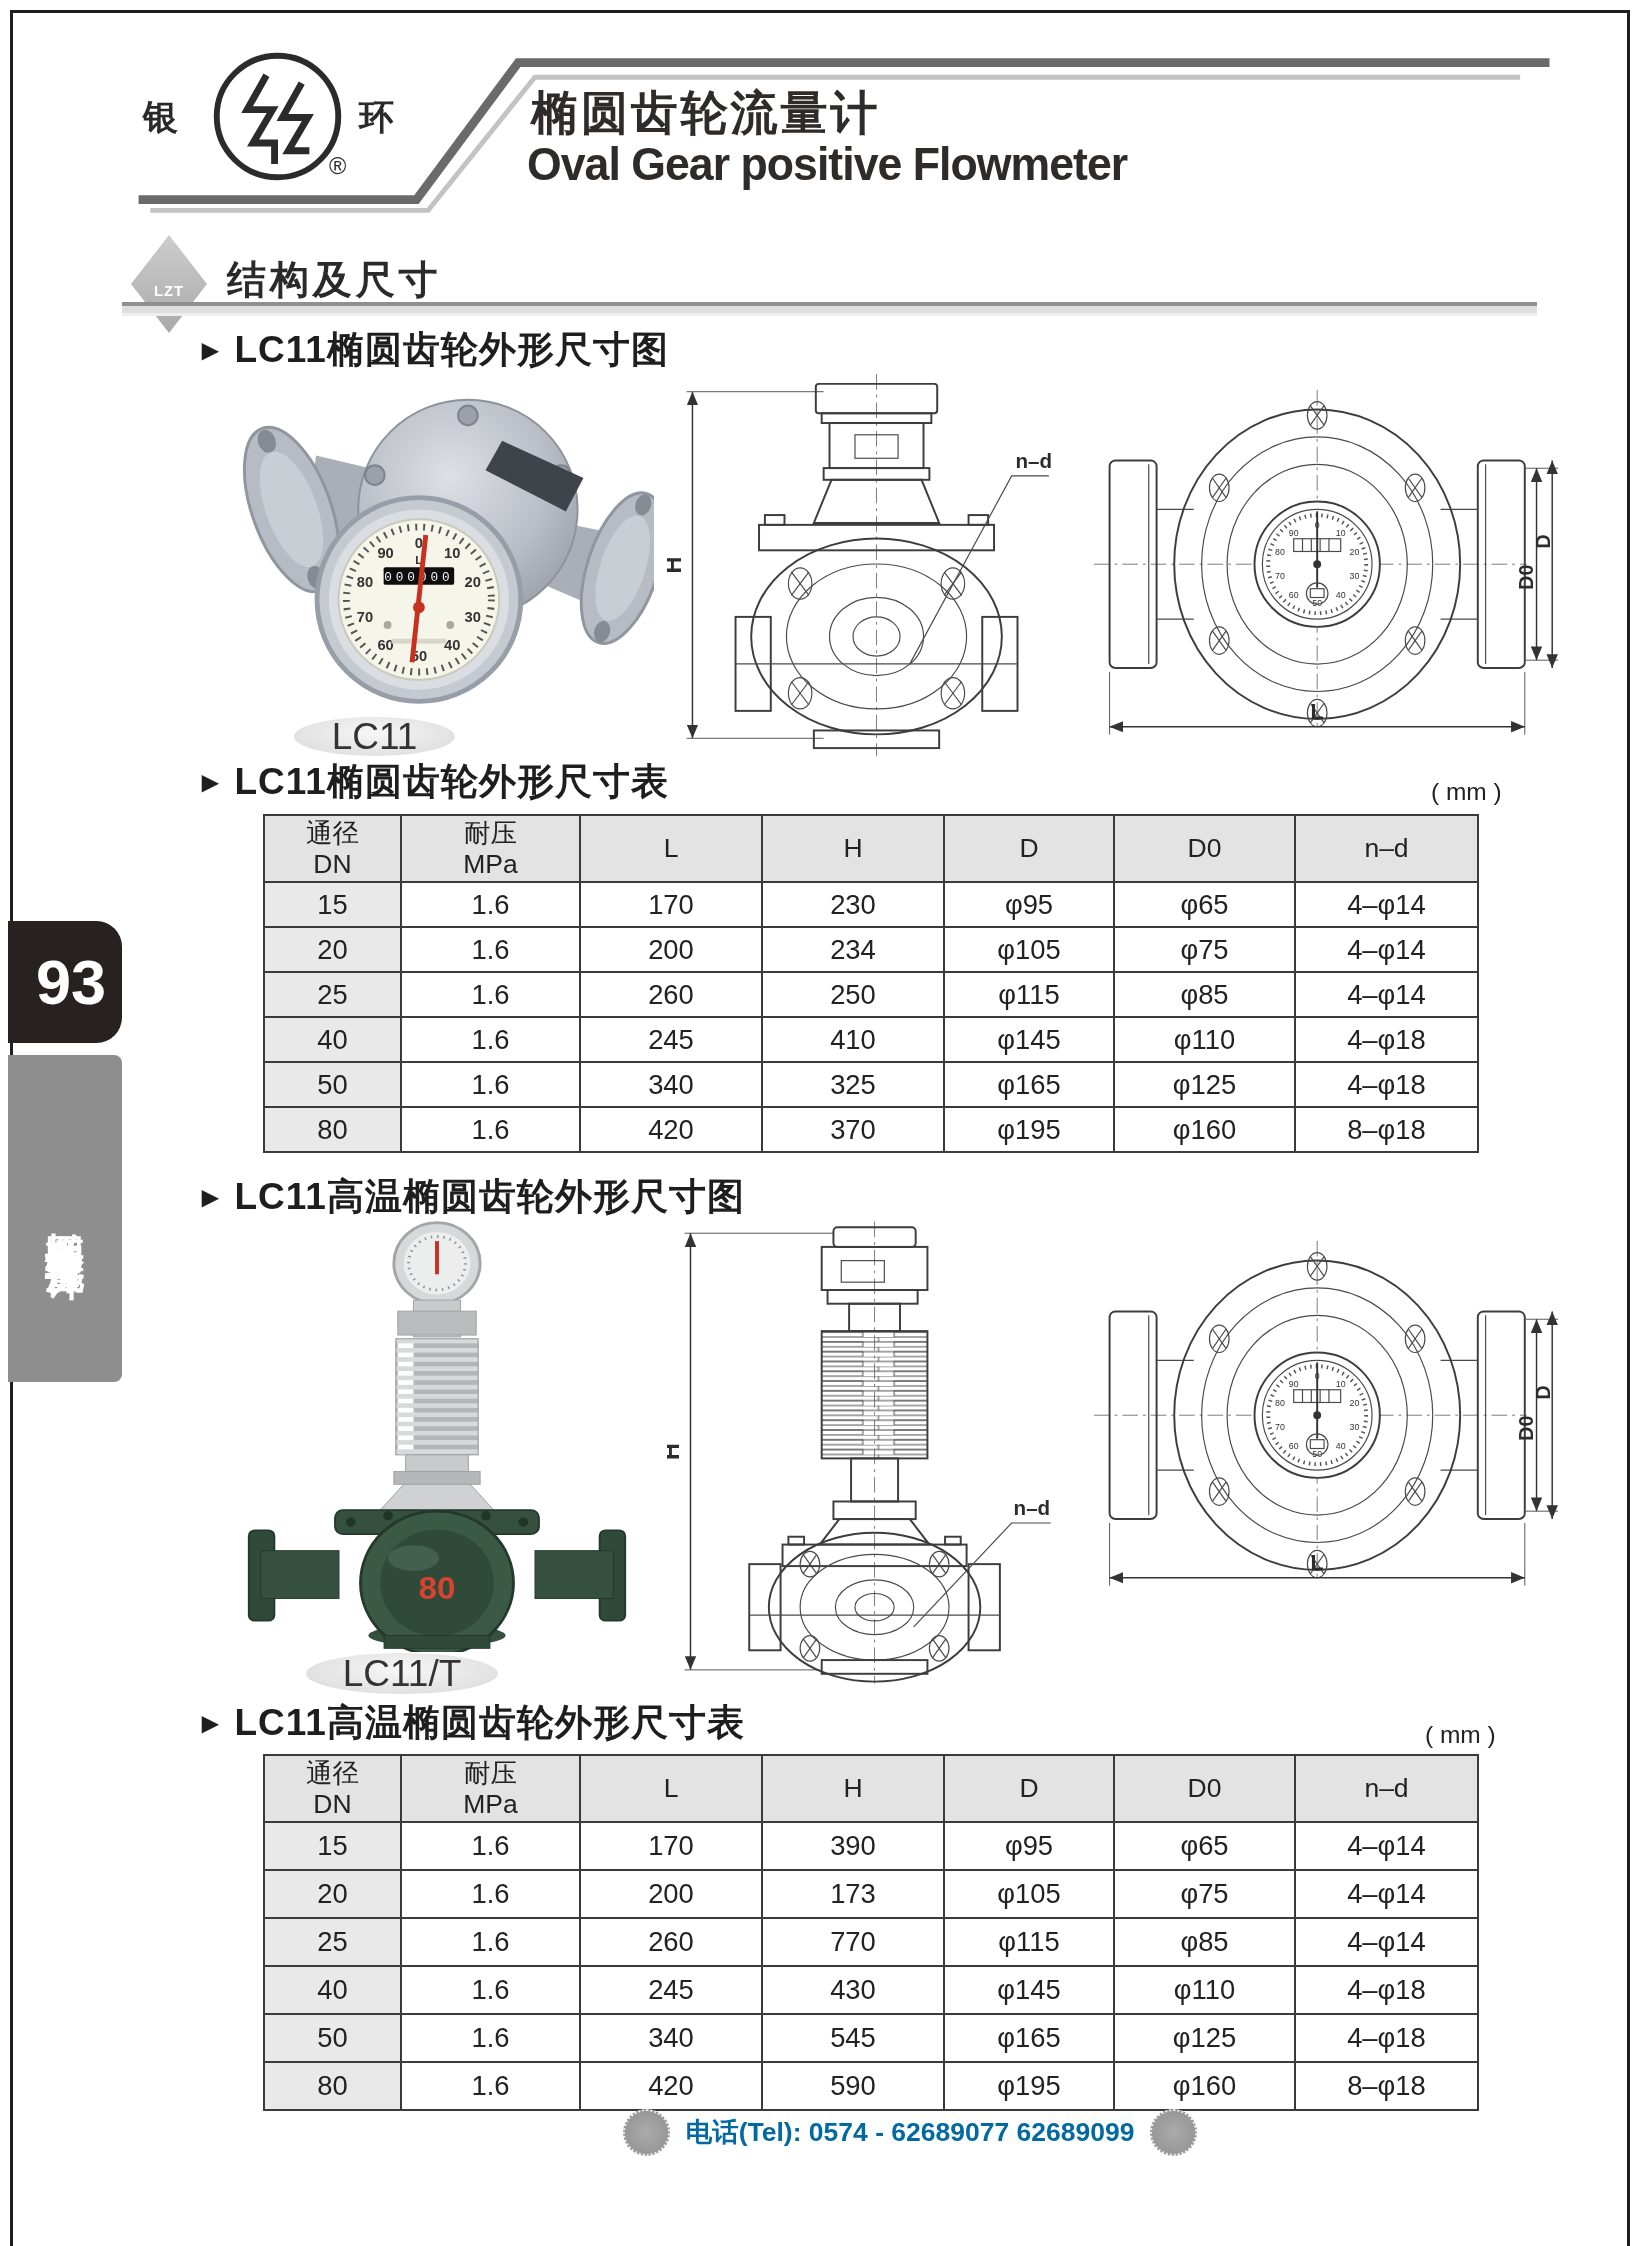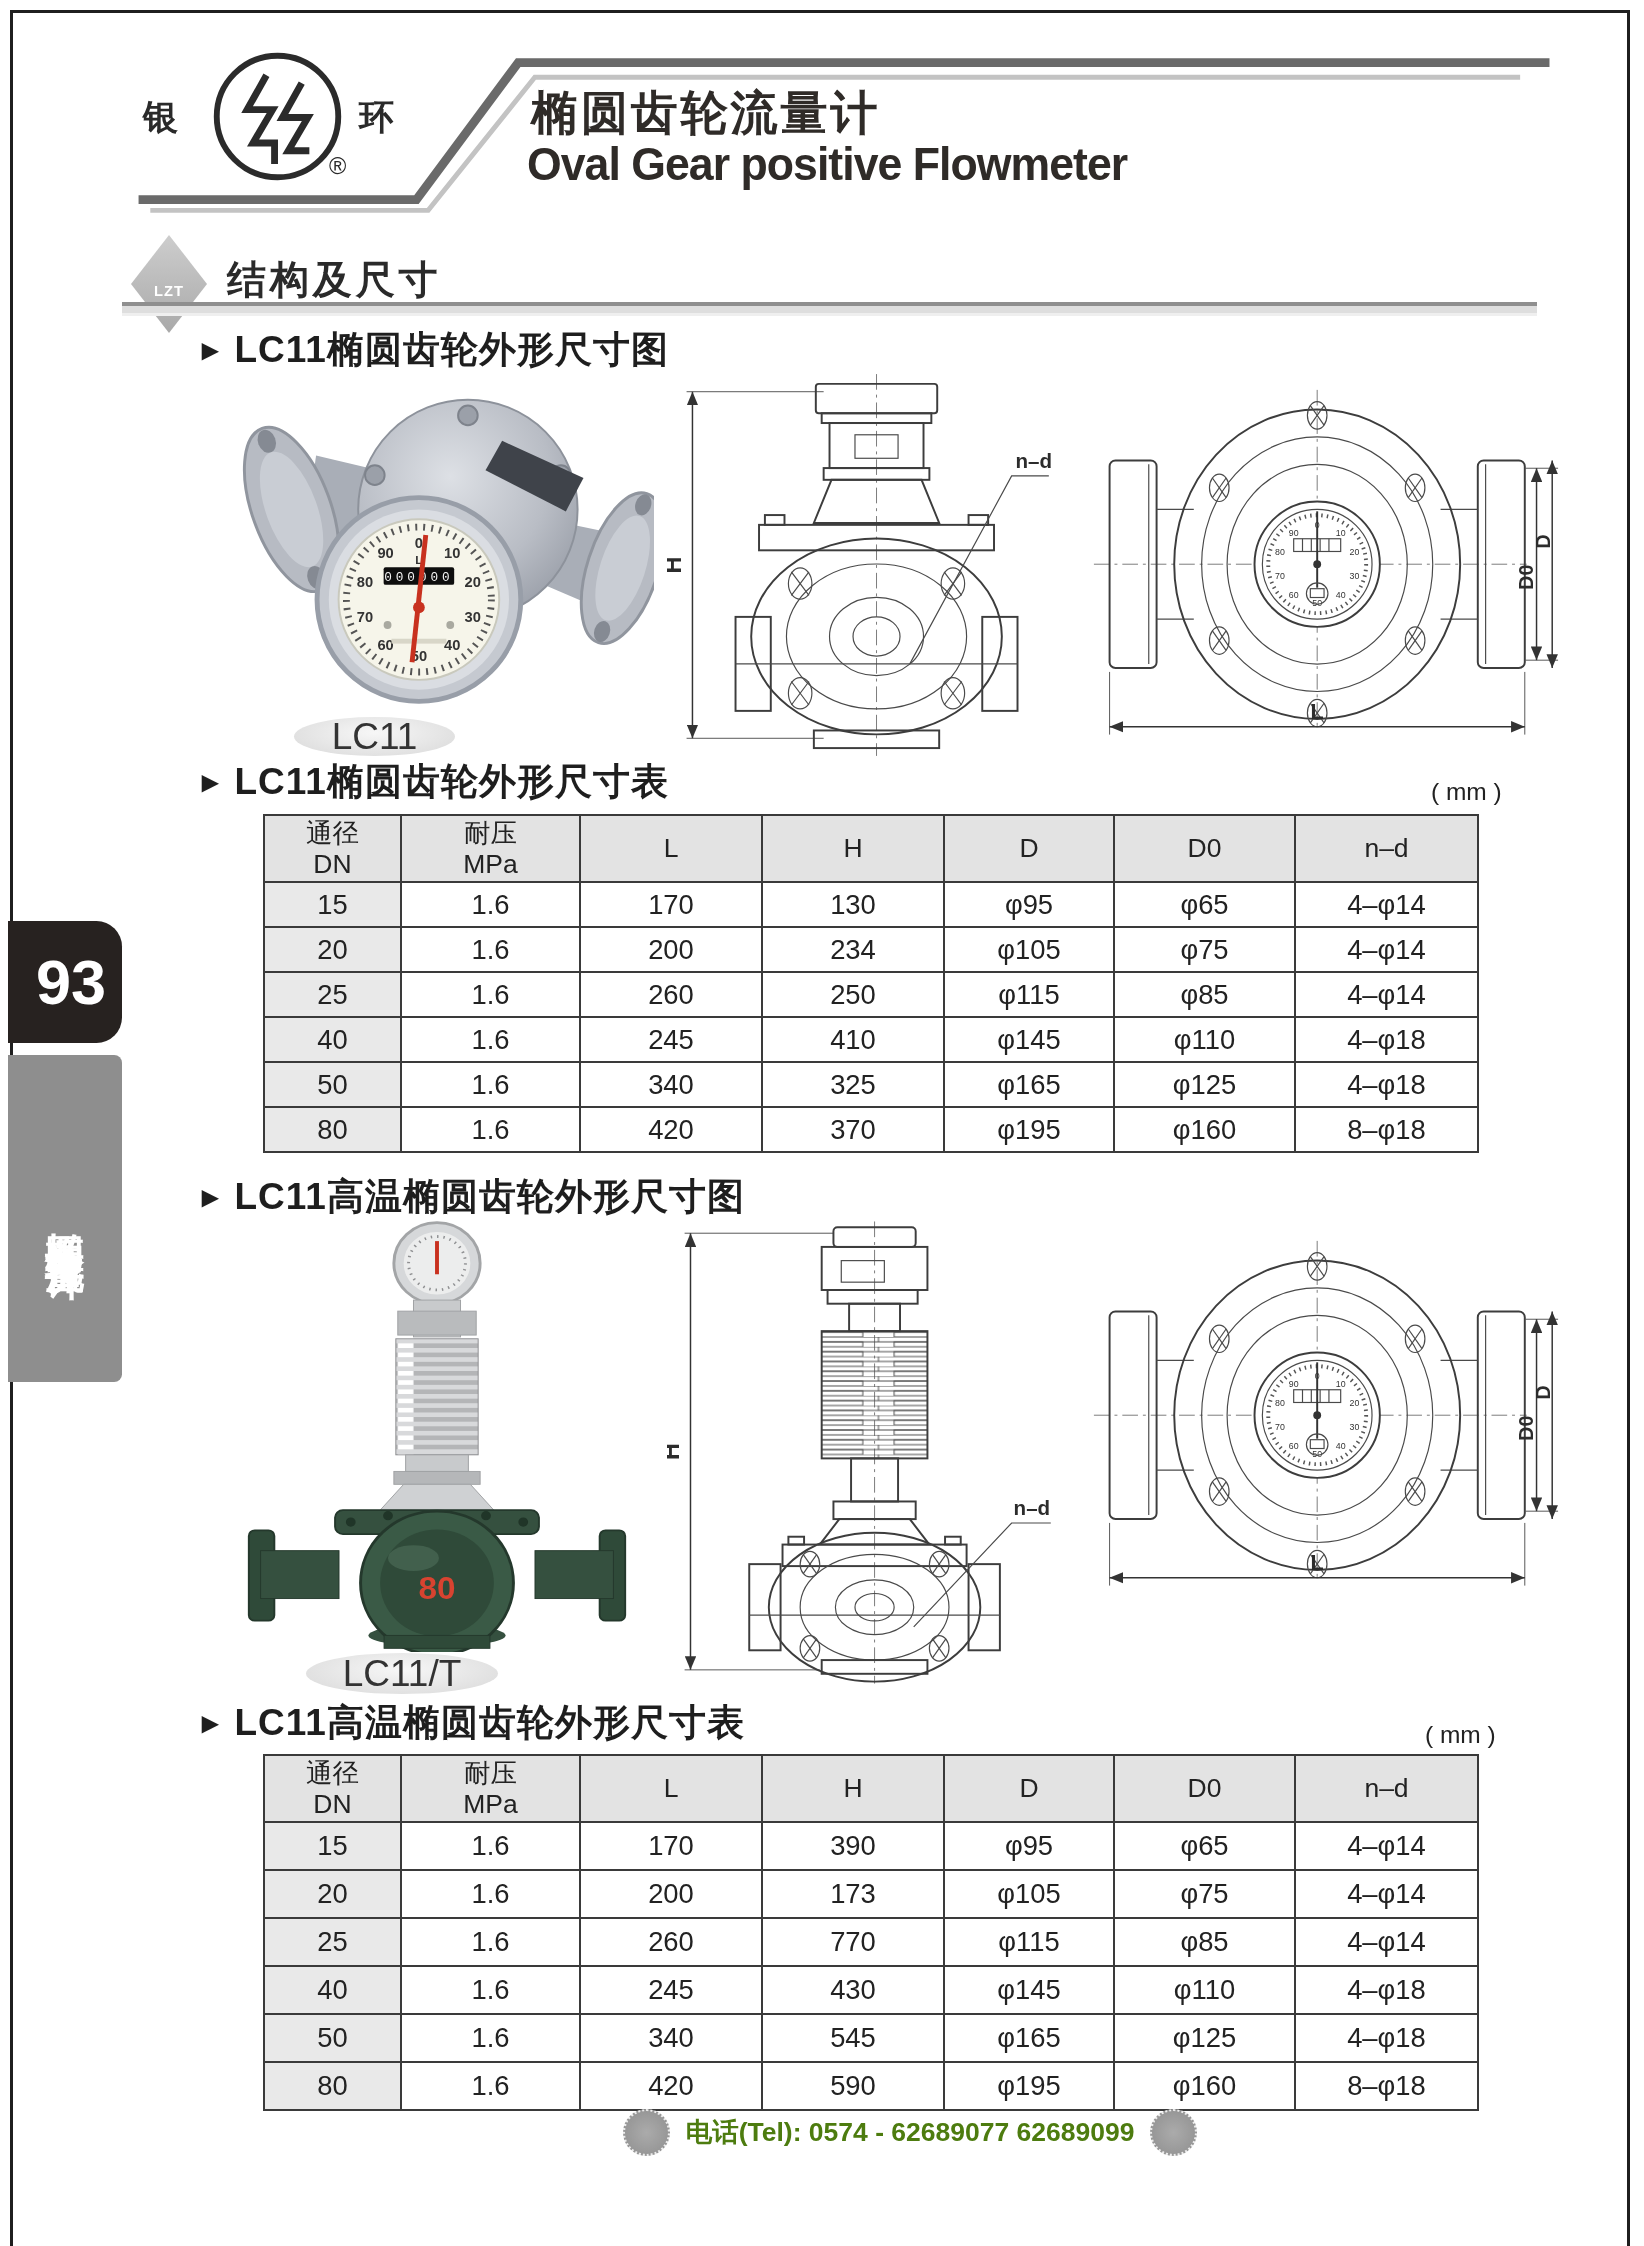--- a/index.html
+++ b/index.html
@@ -30,21 +30,21 @@
   table.dim th{background:#e3e3e3;font-weight:normal;white-space:pre-line;line-height:1.15;height:65px;font-size:26.5px;}
   table.dim td{background:#ffffff;height:43px;}
   table.dim td.dn{background:#e9e9e9;text-align:center;}
   table.t2 td{height:46px;}
   
   .ovallbl{border-radius:50%;background:radial-gradient(ellipse at 50% 40%,#f7f7f7,#d8d8d8);
            display:flex;align-items:center;justify-content:center;font-size:37px;color:#333;}
   
   .footer{display:flex;align-items:center;gap:15.7px;}
   .fcircle{width:47px;height:47px;border-radius:50%;background:radial-gradient(#ababab,#8f8f8f);border:2px dotted #ededed;box-sizing:border-box;}
-  .flines{font-size:26.5px;font-weight:bold;color:#4d7c0f;line-height:1.35;}
+  .flines{font-size:26.5px;font-weight:bold;color:#0369a1;line-height:1.35;}
   
   .tab93{background:#272220;border-radius:0 25.5px 25.5px 0;color:#fff;font-size:63px;font-weight:bold;
          display:flex;align-items:center;justify-content:flex-end;padding-right:15.7px;box-sizing:border-box;}
   .tabv{background:#8e8e8e;border-radius:0 7.8px 7.8px 0;display:flex;justify-content:center;align-items:center;}
   .tabv span{writing-mode:vertical-rl;text-orientation:upright;color:#ffffff;font-size:39px;font-weight:bold;letter-spacing:4.9px;}
   
   .ln{stroke:#3d3d3d;stroke-width:2;fill:none;}
   .tn{stroke:#4a4a4a;stroke-width:1.2;fill:none;}
   .cl{stroke:#7a7a7a;stroke-width:1;fill:none;stroke-dasharray:16 5 3 5;}
   .dim-l{stroke:#333;stroke-width:1.5;fill:none;marker-start:url(#arr);marker-end:url(#arr);}
@@ -314,21 +314,21 @@
           <th>D</th>
           <th>D0</th>
           <th>n–d</th>
         </tr>
       </thead>
       <tbody>
         <tr>
           <td class="dn">15</td>
           <td>1.6</td>
           <td>170</td>
-          <td>130</td>
+          <td>230</td>
           <td>φ95</td>
           <td>φ65</td>
           <td>4–φ14</td>
         </tr>
         <tr>
           <td class="dn">20</td>
           <td>1.6</td>
           <td>200</td>
           <td>234</td>
           <td>φ105</td>

